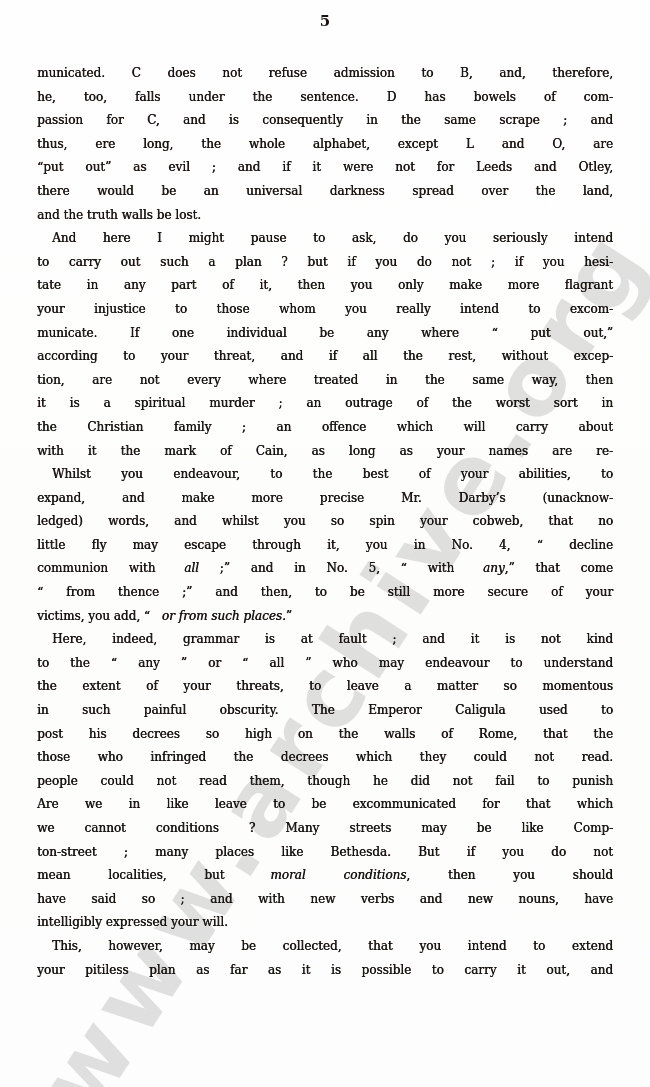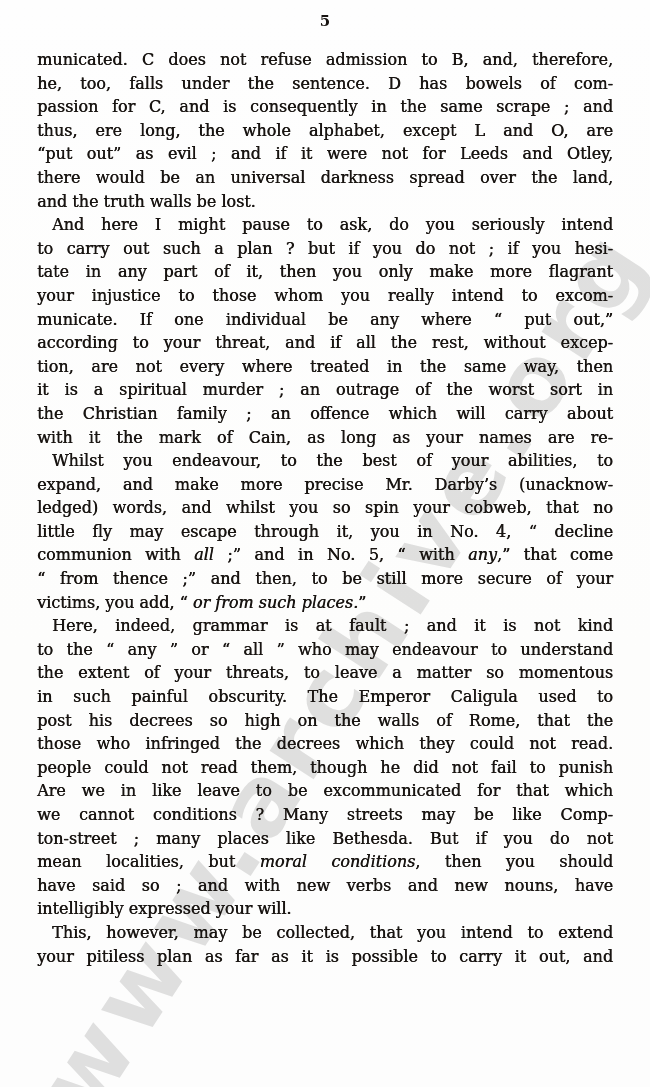--- a/index.html
+++ b/index.html
@@ -26,34 +26,34 @@
     transform: rotate(-57deg);
     font-family: "DejaVu Sans", "Liberation Sans", sans-serif;
     font-size: 96px; font-weight: 700;
     letter-spacing: 8px;
     color: rgba(70, 70, 70, 0.16);
     white-space: nowrap;
     user-select: none;
     pointer-events: none;
   }
   .text-block {
-    position: absolute; top: 48px; left: 37px; width: 576px;
+    position: absolute; top: 62px; left: 37px; width: 576px;
     color: #191512;
-    font-size: 16px;
+    font-size: 12px;
   }
   .line {
     line-height: 23.6px;
     text-align: justify;
     text-align-last: justify;
     text-shadow: 0.4px 0 0 currentColor; 
   }
   .line.plast { text-align-last: left; }
   .line.indent { text-indent: 15px; }
   .paragraph { margin: 0; }
-  em { font-style: italic; }
+  em { font-style: italic; margin-left: 8px; }
 </style>
 </head>
 <body>
 
 <div class="page">
   <div class="page-number">5</div>
   <div class="watermark">www.archive.org</div>
   <div class="text-block">
       <div class="paragraph">
         <div class="line"><span>municated.  C does not refuse admission to B, and, therefore,</span></div>

